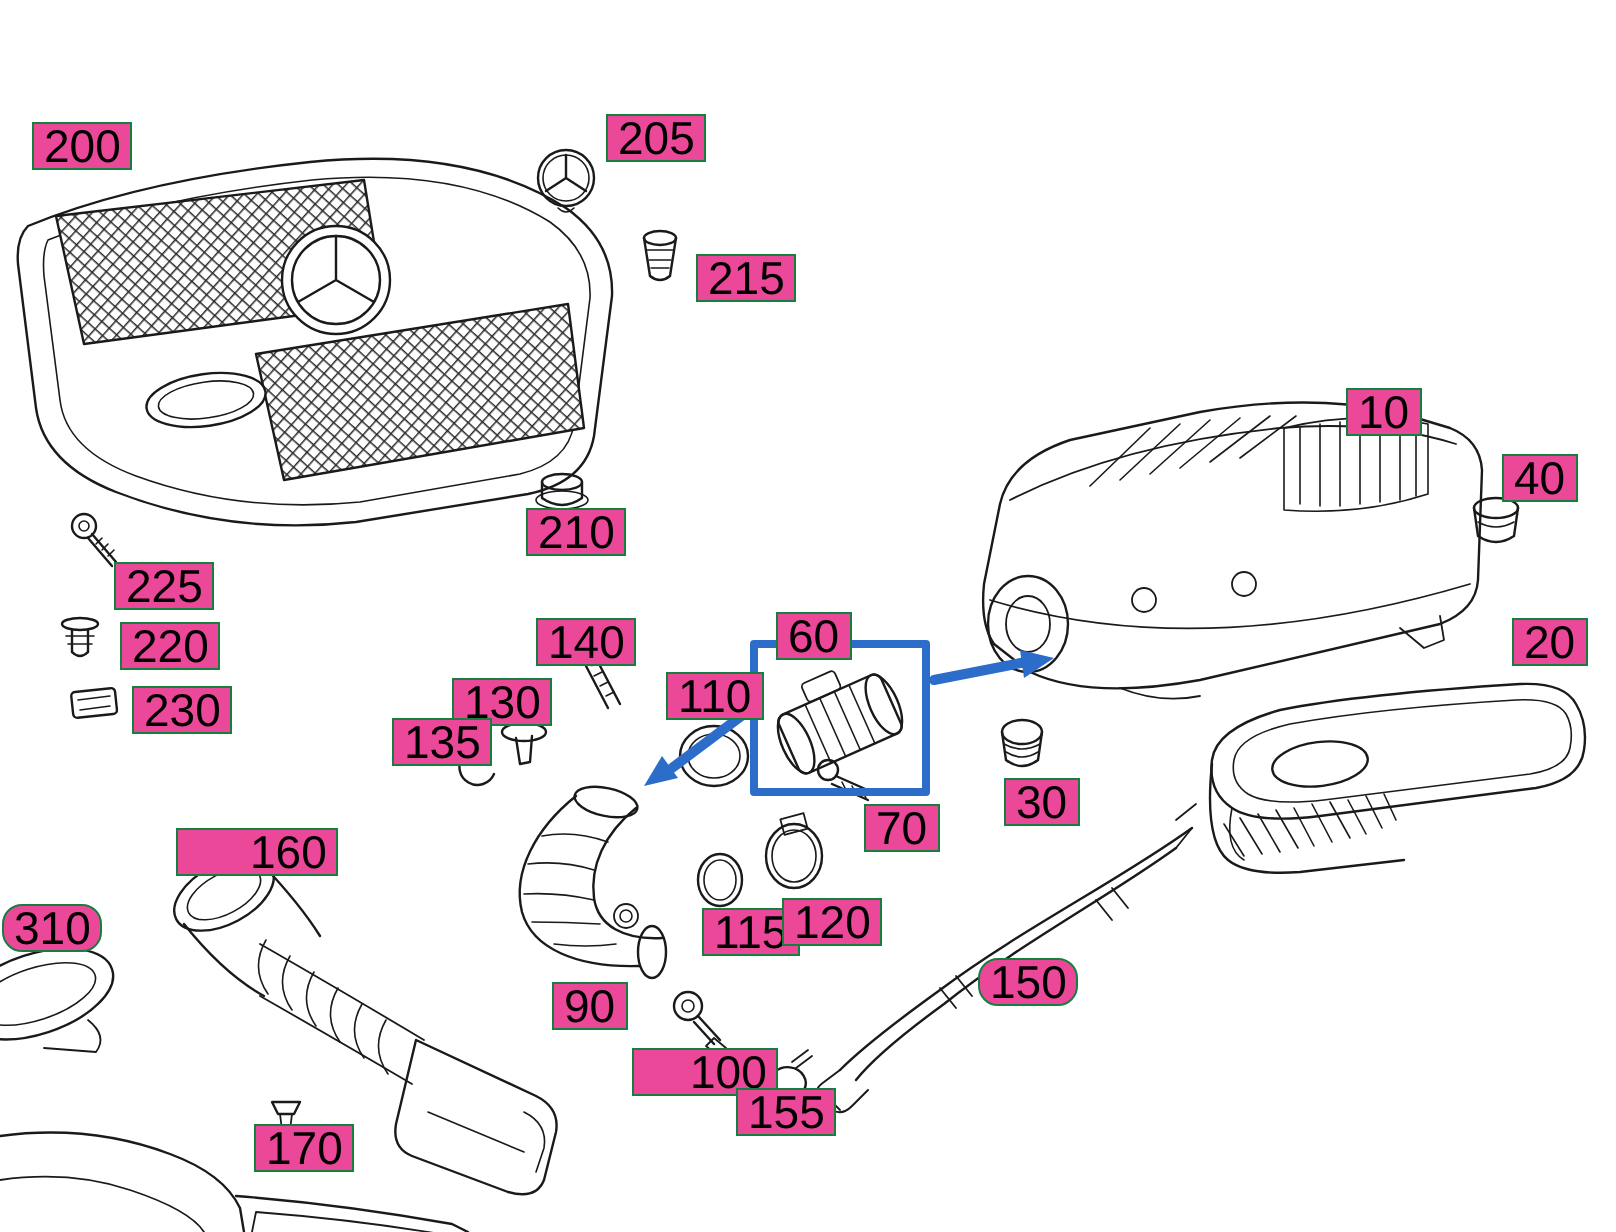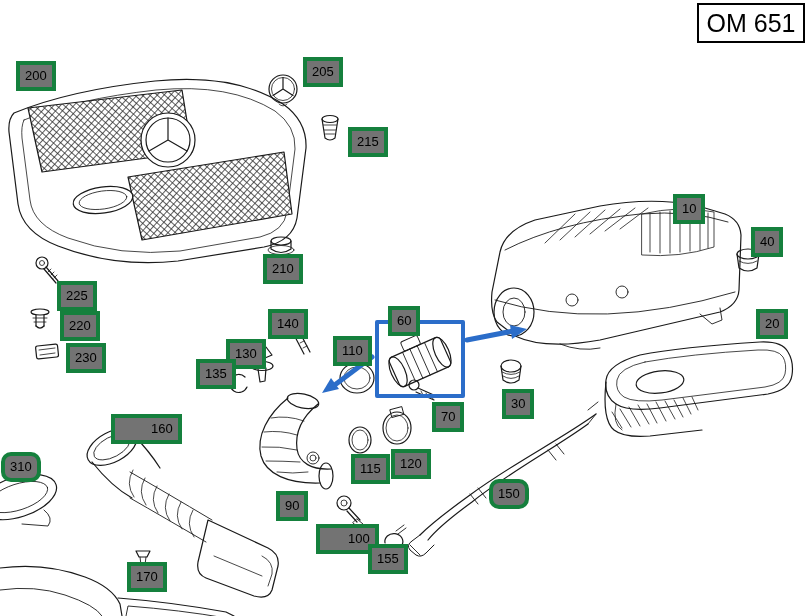--- a/index.html
+++ b/index.html
@@ -7,24 +7,24 @@
   body {
     background:#ffffff;
     font-family:"Liberation Sans", sans-serif;
     position:relative;
     overflow:hidden;
   }
   .stage { position:absolute; left:0; top:0; width:808px; height:616px; background:#fff; }
   .stage svg { position:absolute; left:0; top:0; }
   .callout {
     position:absolute;
-    border:4px solid #15803d;
-    background:#737373;
+    border:1px solid #15803d;
+    background:#ec4899;
     padding:0 5px;
-    font-size:13px;
+    font-size:23px;
     line-height:22px;
     color:#000;
     white-space:nowrap;
   }
   .code-box {
     position:absolute;
     left:697px; top:3px;
     width:108px; height:40px;
     border:2px solid #000;
     background:#fff;
@@ -261,24 +261,23 @@
   <div class="callout" style="left:268px;top:309px;">140</div>
   <div class="callout" style="left:226px;top:339px;">130</div>
   <div class="callout" style="left:196px;top:359px;">135</div>
   <div class="callout" style="left:333px;top:336px;">110</div>
   <div class="callout" style="left:388px;top:306px;">60</div>
   <div class="callout" style="left:432px;top:402px;">70</div>
   <div class="callout" style="left:673px;top:194px;">10</div>
   <div class="callout" style="left:751px;top:227px;">40</div>
   <div class="callout" style="left:756px;top:309px;">20</div>
   <div class="callout" style="left:502px;top:389px;">30</div>
-  <div class="callout" style="left:111px;top:414px;padding-left:36px;">160</div>
+  <div class="callout" style="left:88px;top:414px;padding-left:36px;">160</div>
   <div class="callout" style="left:1px;top:452px;border-radius:10px;">310</div>
   <div class="callout" style="left:276px;top:491px;">90</div>
   <div class="callout" style="left:351px;top:454px;">115</div>
   <div class="callout" style="left:391px;top:449px;">120</div>
   <div class="callout" style="left:316px;top:524px;padding-left:28px;">100</div>
   <div class="callout" style="left:368px;top:544px;text-align:center;">155</div>
   <div class="callout" style="left:489px;top:479px;border-radius:10px;">150</div>
   <div class="callout" style="left:127px;top:562px;">170</div>
 
-  <div class="code-box">OM 651</div>
 </div>
 
 </body></html>

